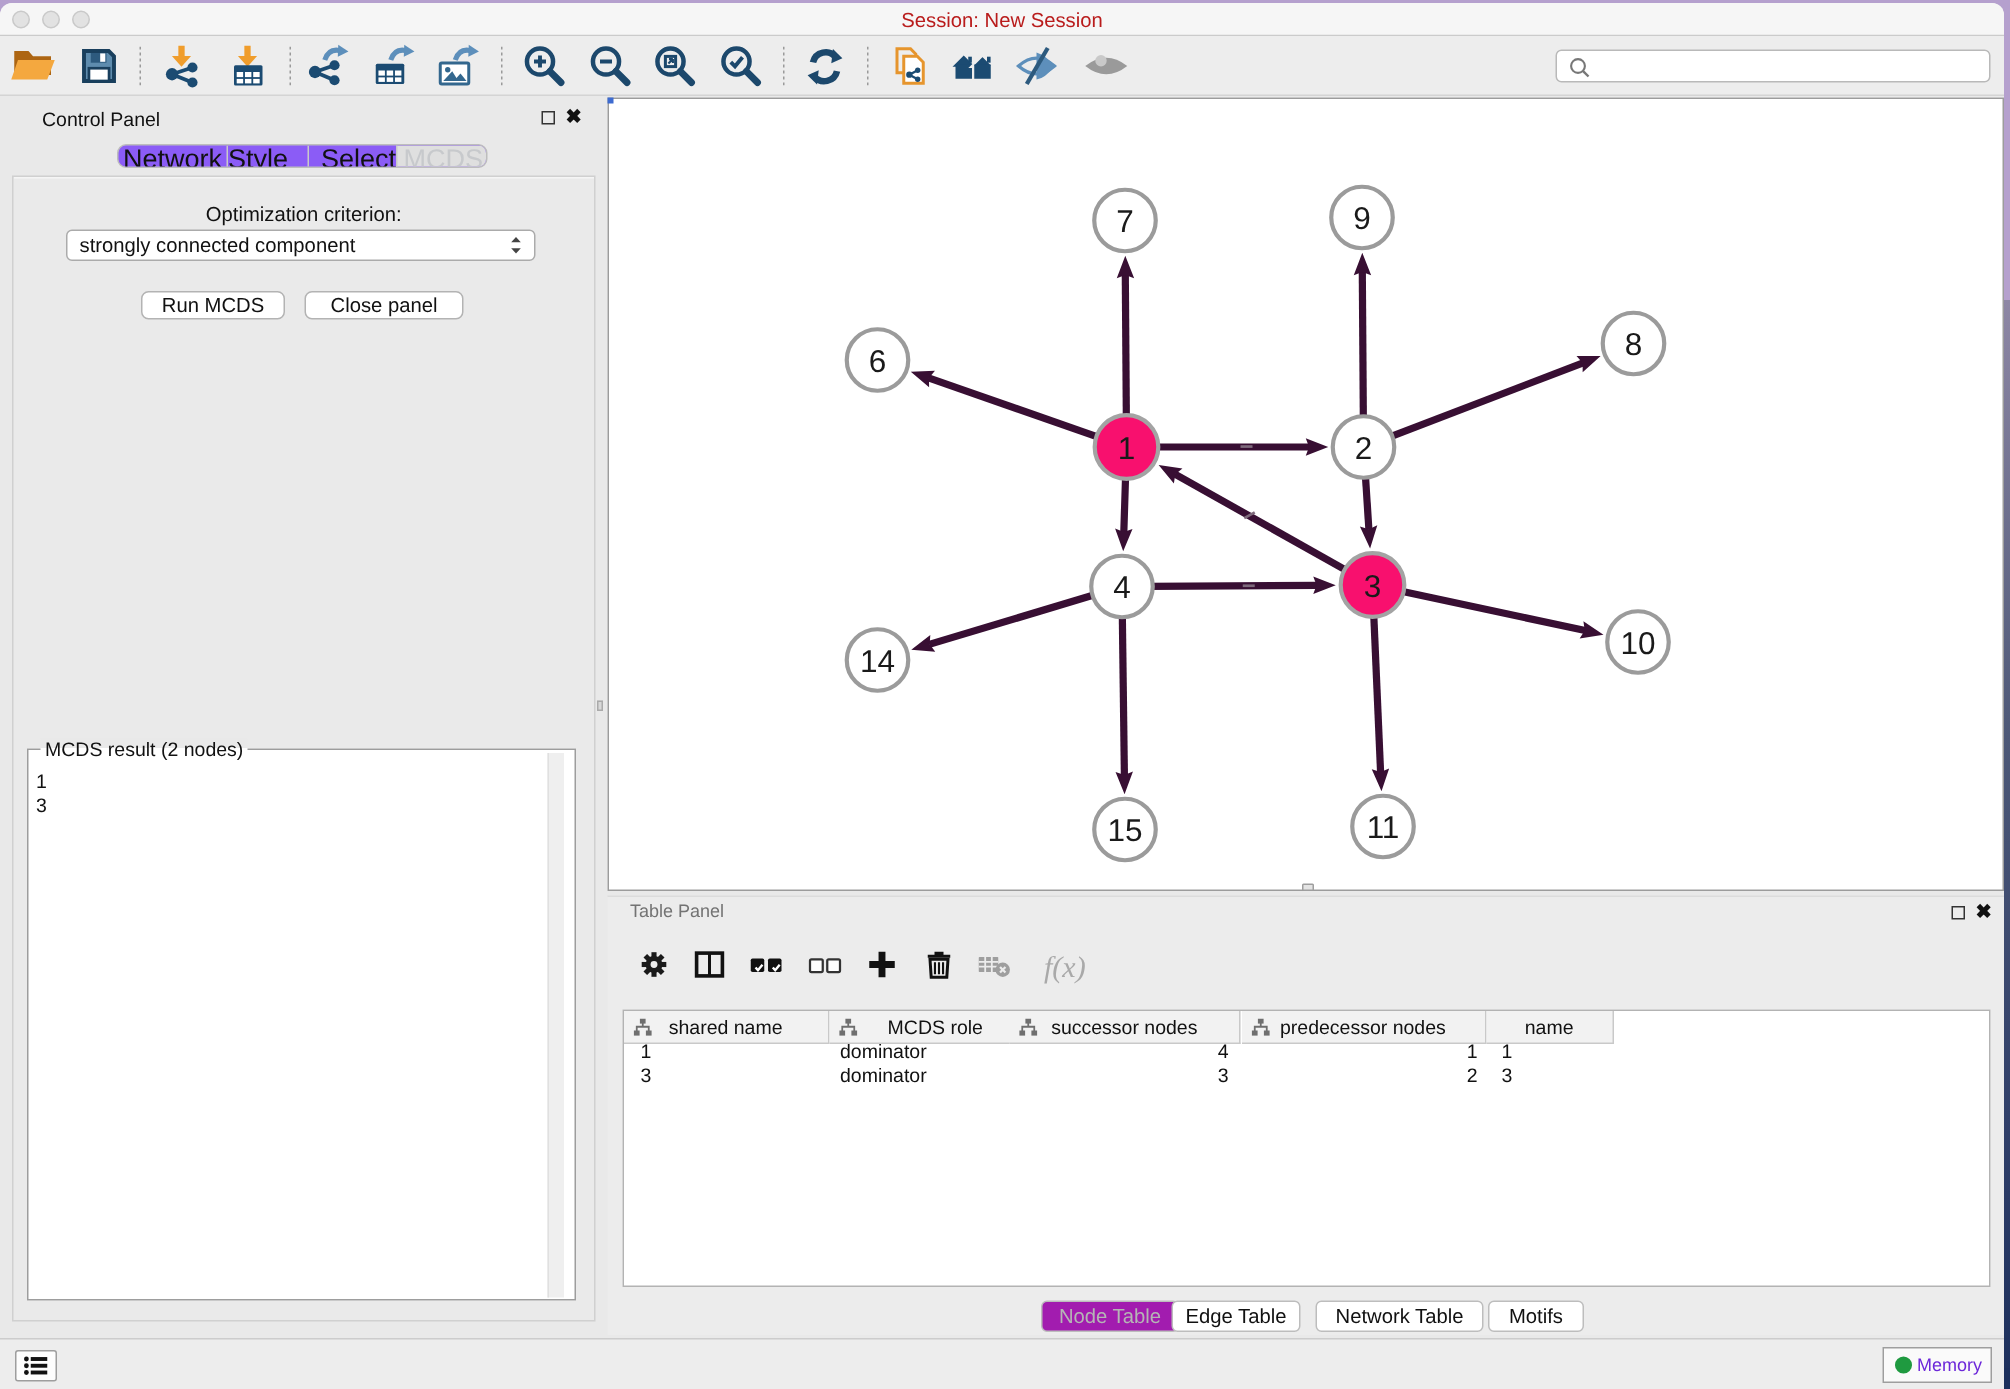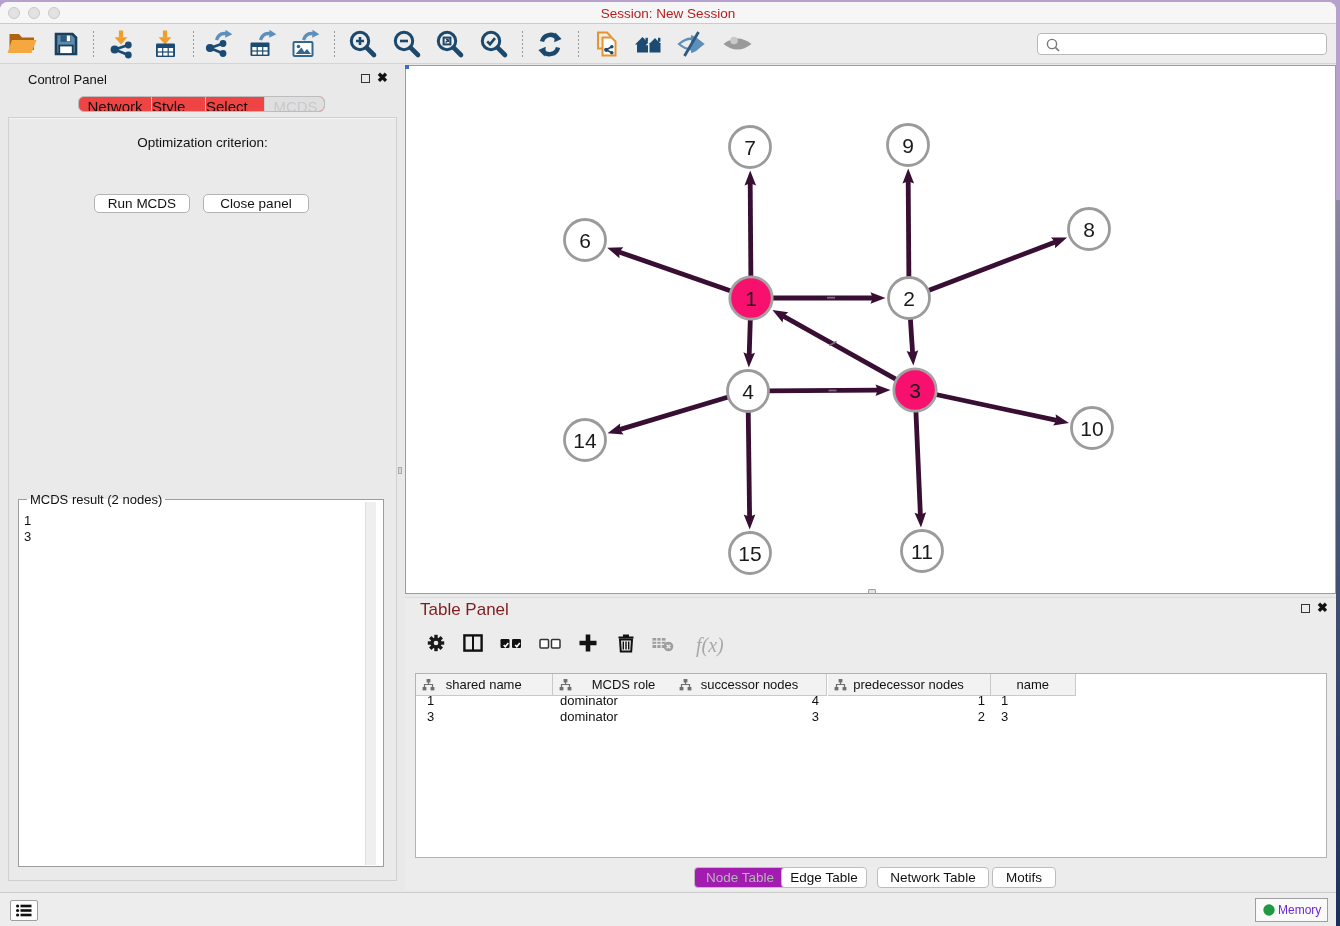--- a/index.html
+++ b/index.html
@@ -28,21 +28,21 @@
 #cgrip{position:absolute;left:398px;top:403px;width:4px;height:7px;background:#d8d8d8;border:1px solid #aaa}
 
 #netwin{position:absolute;left:405px;top:62.5px;width:931px;height:529px;border:1px solid #9c9c9c;background:#fff}
 #nettb{position:absolute;left:0;top:0;width:929px;height:21px;background:linear-gradient(#fbfbfb,#d6d6d6);border-bottom:1px solid #adadad}
 #nettitle{position:absolute;top:3px;left:0;width:100%;text-align:center;font-size:13px;color:#1a1a1a}
 .mbtn{position:absolute;top:4.5px;width:12px;height:12px;border-radius:50%}
 #graph{position:absolute;left:0px;top:20px}
 #netgrip{position:absolute;left:462px;top:523px;width:8px;height:5px;background:#e4e4e4;border:1px solid #9e9e9e;border-radius:1px}
 
 #tpanel{position:absolute;left:405px;top:595px;width:931px;height:293px;background:#ececec;border-top:1px solid #dcdcdc}
-#tptitle{position:absolute;left:15px;top:2px;font-size:17px;color:#7f1d1d}
+#tptitle{position:absolute;left:15px;top:2px;font-size:12px;color:#737373}
 .tbicon{position:absolute;top:33px}
 #ttable{position:absolute;left:10px;top:75px;width:912px;height:185px;background:#fff;border:1px solid #b3b3b3}
 .th{position:absolute;top:0;height:22px;background:#f2f2f2;border-right:1px solid #c9c9c9;border-bottom:1px solid #c9c9c9;font-size:13px;color:#111;text-align:center;line-height:22px}
 .td{position:absolute;font-size:13px;color:#111;height:16px;line-height:16px}
 .btab{position:absolute;top:269px;height:21px;border:1px solid #bdbdbd;background:#fff;font-size:13.5px;color:#111;text-align:center;line-height:19px;border-radius:4px}
 
 #sbar{position:absolute;left:0;top:890px;width:1336px;height:34px;background:#ededed;border-top:1px solid #cccccc}
 #listbtn{position:absolute;left:10px;top:7px;width:28px;height:21px;background:#fdfdfd;border:1px solid #9e9e9e;border-radius:2px}
 #membtn{position:absolute;left:1255px;top:5px;width:73px;height:24px;background:#fafafa;border:1px solid #9e9e9e;font-size:12.5px;color:#6d28d9}
 </style></head><body>
@@ -190,28 +190,34 @@
           <svg width="18" height="18" style="position:absolute;left:6px;top:2px" viewBox="0 0 18 18">
             <circle cx="8" cy="8" r="4.6" fill="none" stroke="#777" stroke-width="1.4"></circle>
             <line x1="11.4" y1="11.4" x2="15" y2="15" stroke="#777" stroke-width="1.6"></line>
           </svg>
         </div>
   </div>
   <div id="cpanel">
     <div id="cptitle">Control Panel</div>
     <div class="phbox" style="left:361px;top:10px"></div>
     <div class="phx" style="left:377px;top:6px">✖</div>
-    <div style="position:absolute;left:78px;top:32px;width:247px;height:16px;background:#ef4444;border:1px solid #bdbdbd;border-radius:6px;overflow:hidden;font-size:15px;color:#111">
+    <div style="position:absolute;left:78px;top:32px;width:247px;height:16px;background:#8b5cf6;border:1px solid #bdbdbd;border-radius:6px;overflow:hidden;font-size:18px;color:#111">
       <div style="position:absolute;left:0;top:0;width:73px;height:20px;text-align:center;line-height:19px;border-right:1px solid #c9c9c9">Network</div>
       <div style="position:absolute;left:73px;top:0;width:54px;height:20px;text-align:left;line-height:19px;border-right:1px solid #c9c9c9">Style</div>
-      <div style="position:absolute;left:127px;top:0;width:58px;height:20px;text-align:left;line-height:19px">Select</div>
+      <div style="position:absolute;left:127px;top:0;width:58px;height:20px;text-align:right;line-height:19px">Select</div>
       <div style="position:absolute;left:185px;top:0;width:62px;height:20px;text-align:center;line-height:19px;background:#dfdfdf;color:#c7c9cc;border-left:1px solid #c9c9c9">MCDS</div>
     </div>
     <div id="cpane">
       <div id="optlabel">Optimization criterion:</div>
+      <div id="dropdown">strongly connected component
+        <svg width="10" height="13" style="position:absolute;right:7px;top:3px" viewBox="0 0 10 13">
+              <polygon points="5,1 8.2,4.5 1.8,4.5" fill="#444"></polygon>
+              <polygon points="5,12 8.2,8.5 1.8,8.5" fill="#444"></polygon>
+            </svg>
+      </div>
       <div class="btn" style="left:85px;width:96px">Run MCDS</div>
       <div class="btn" style="left:194px;width:106px">Close panel</div>
       <div id="fieldset"></div>
       <div id="fslabel">MCDS result (2 nodes)</div>
       <div id="fsitems">1<br>3</div>
       <div id="fsscroll"></div>
     </div>
     <div id="cgrip"></div>
   </div>
   <div id="netwin">

